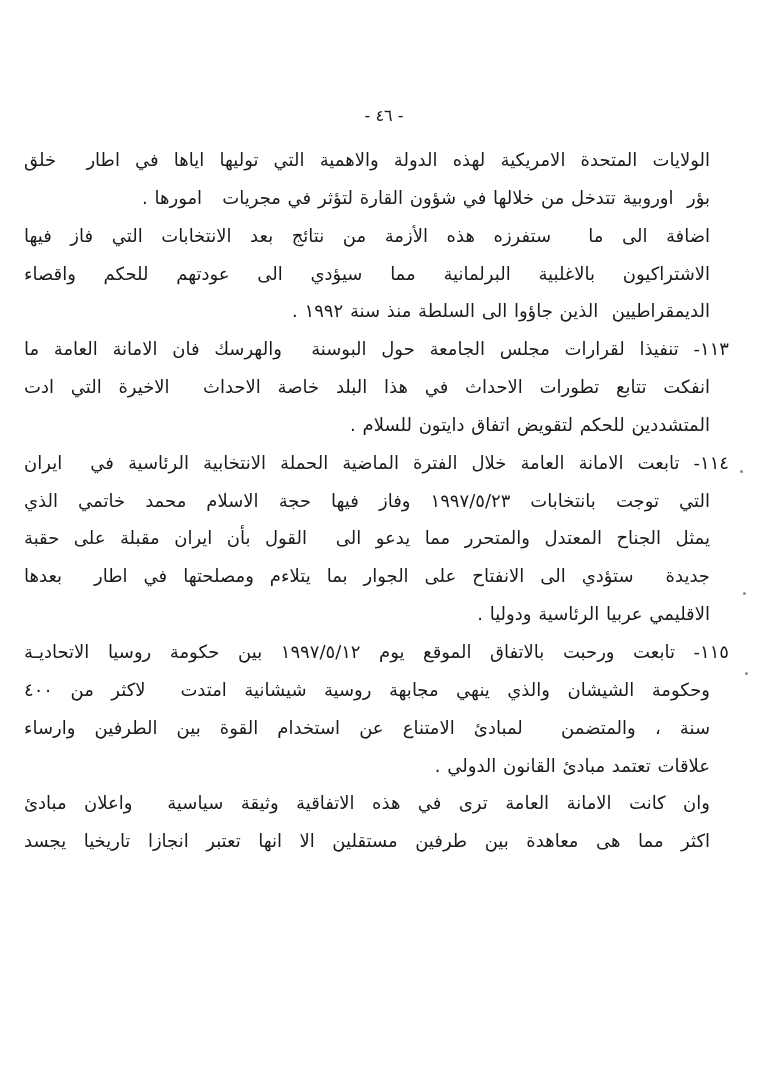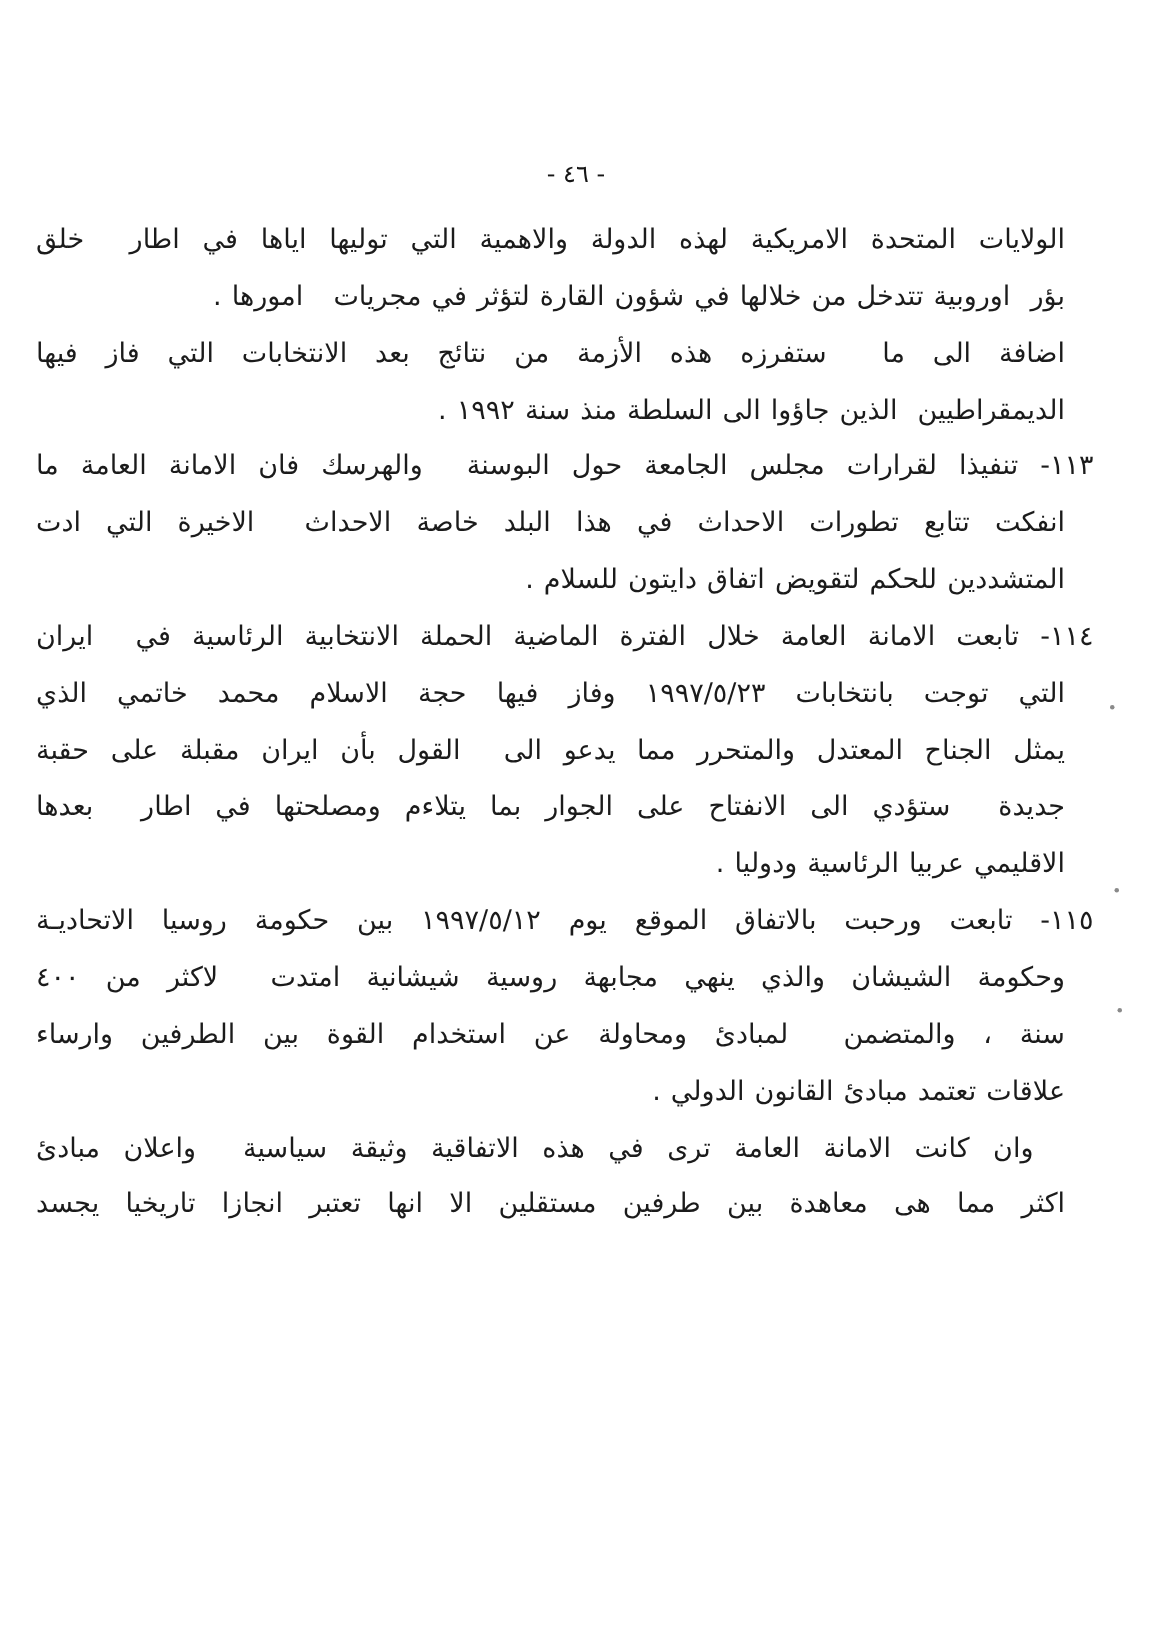--- a/index.html
+++ b/index.html
@@ -54,21 +54,20 @@
   .line.ragged {
     text-align: center;
     text-align-last: right;
   }
   
   .line.hang {
     margin-right: -19px;
   }
   
   .line.indent {
-    margin-right: 21px;
   }
   .speck {
     position: absolute;
     background: #8a8a8a;
     border-radius: 50%;
     width: 3px;
     height: 3px;
   }
   .speck.s1 { left: 740px; top: 470px; }
   .speck.s2 { left: 743px; top: 592px; }
@@ -80,41 +79,42 @@
 <div class="page">
 
   <div class="page-number">- ٤٦ -</div>
 
   <div class="text-block">
 
     <div class="para">
       <div class="line">الولايات المتحدة الامريكية لهذه الدولة والاهمية التي توليها اياها في اطار  خلق</div>
       <div class="line ragged">بؤر  اوروبية تتدخل من خلالها في شؤون القارة لتؤثر في مجريات   امورها .</div>
       <div class="line">اضافة الى ما  ستفرزه هذه الأزمة من نتائج بعد الانتخابات التي فاز فيها</div>
+      <div class="line">الاشتراكيون بالاغلبية البرلمانية مما سيؤدي الى عودتهم للحكم واقصاء</div>
       <div class="line ragged">الديمقراطيين  الذين جاؤوا الى السلطة منذ سنة ١٩٩٢ .</div>
     </div>
 
     <div class="para">
       <div class="line hang">١١٣- تنفيذا لقرارات مجلس الجامعة حول البوسنة  والهرسك فان الامانة العامة ما</div>
       <div class="line">انفكت تتابع تطورات الاحداث في هذا البلد خاصة الاحداث  الاخيرة التي ادت</div>
       <div class="line ragged">المتشددين للحكم لتقويض اتفاق دايتون للسلام .</div>
     </div>
 
     <div class="para">
       <div class="line hang">١١٤- تابعت الامانة العامة خلال الفترة الماضية الحملة الانتخابية الرئاسية في  ايران</div>
       <div class="line">التي توجت بانتخابات ١٩٩٧/٥/٢٣ وفاز فيها حجة الاسلام محمد خاتمي الذي</div>
       <div class="line">يمثل الجناح المعتدل والمتحرر مما يدعو الى  القول بأن ايران مقبلة على حقبة</div>
       <div class="line">جديدة  ستؤدي الى الانفتاح على الجوار بما يتلاءم ومصلحتها في اطار  بعدها</div>
       <div class="line ragged">الاقليمي عربيا الرئاسية ودوليا .</div>
     </div>
 
     <div class="para">
       <div class="line hang">١١٥- تابعت ورحبت بالاتفاق الموقع يوم ١٩٩٧/٥/١٢ بين حكومة روسيا الاتحاديـة</div>
       <div class="line">وحكومة الشيشان والذي ينهي مجابهة روسية شيشانية امتدت  لاكثر من ٤٠٠</div>
-      <div class="line">سنة ، والمتضمن  لمبادئ ومحاولة عن استخدام القوة بين الطرفين وارساء</div>
+      <div class="line">سنة ، والمتضمن  لمبادئ الامتناع عن استخدام القوة بين الطرفين وارساء</div>
       <div class="line ragged">علاقات تعتمد مبادئ القانون الدولي .</div>
     </div>
 
     <div class="para">
       <div class="line indent">وان كانت الامانة العامة ترى في هذه الاتفاقية وثيقة سياسية  واعلان مبادئ</div>
       <div class="line">اكثر مما هى معاهدة بين طرفين مستقلين الا انها تعتبر انجازا تاريخيا يجسد</div>
     </div>
 
   </div>
 

